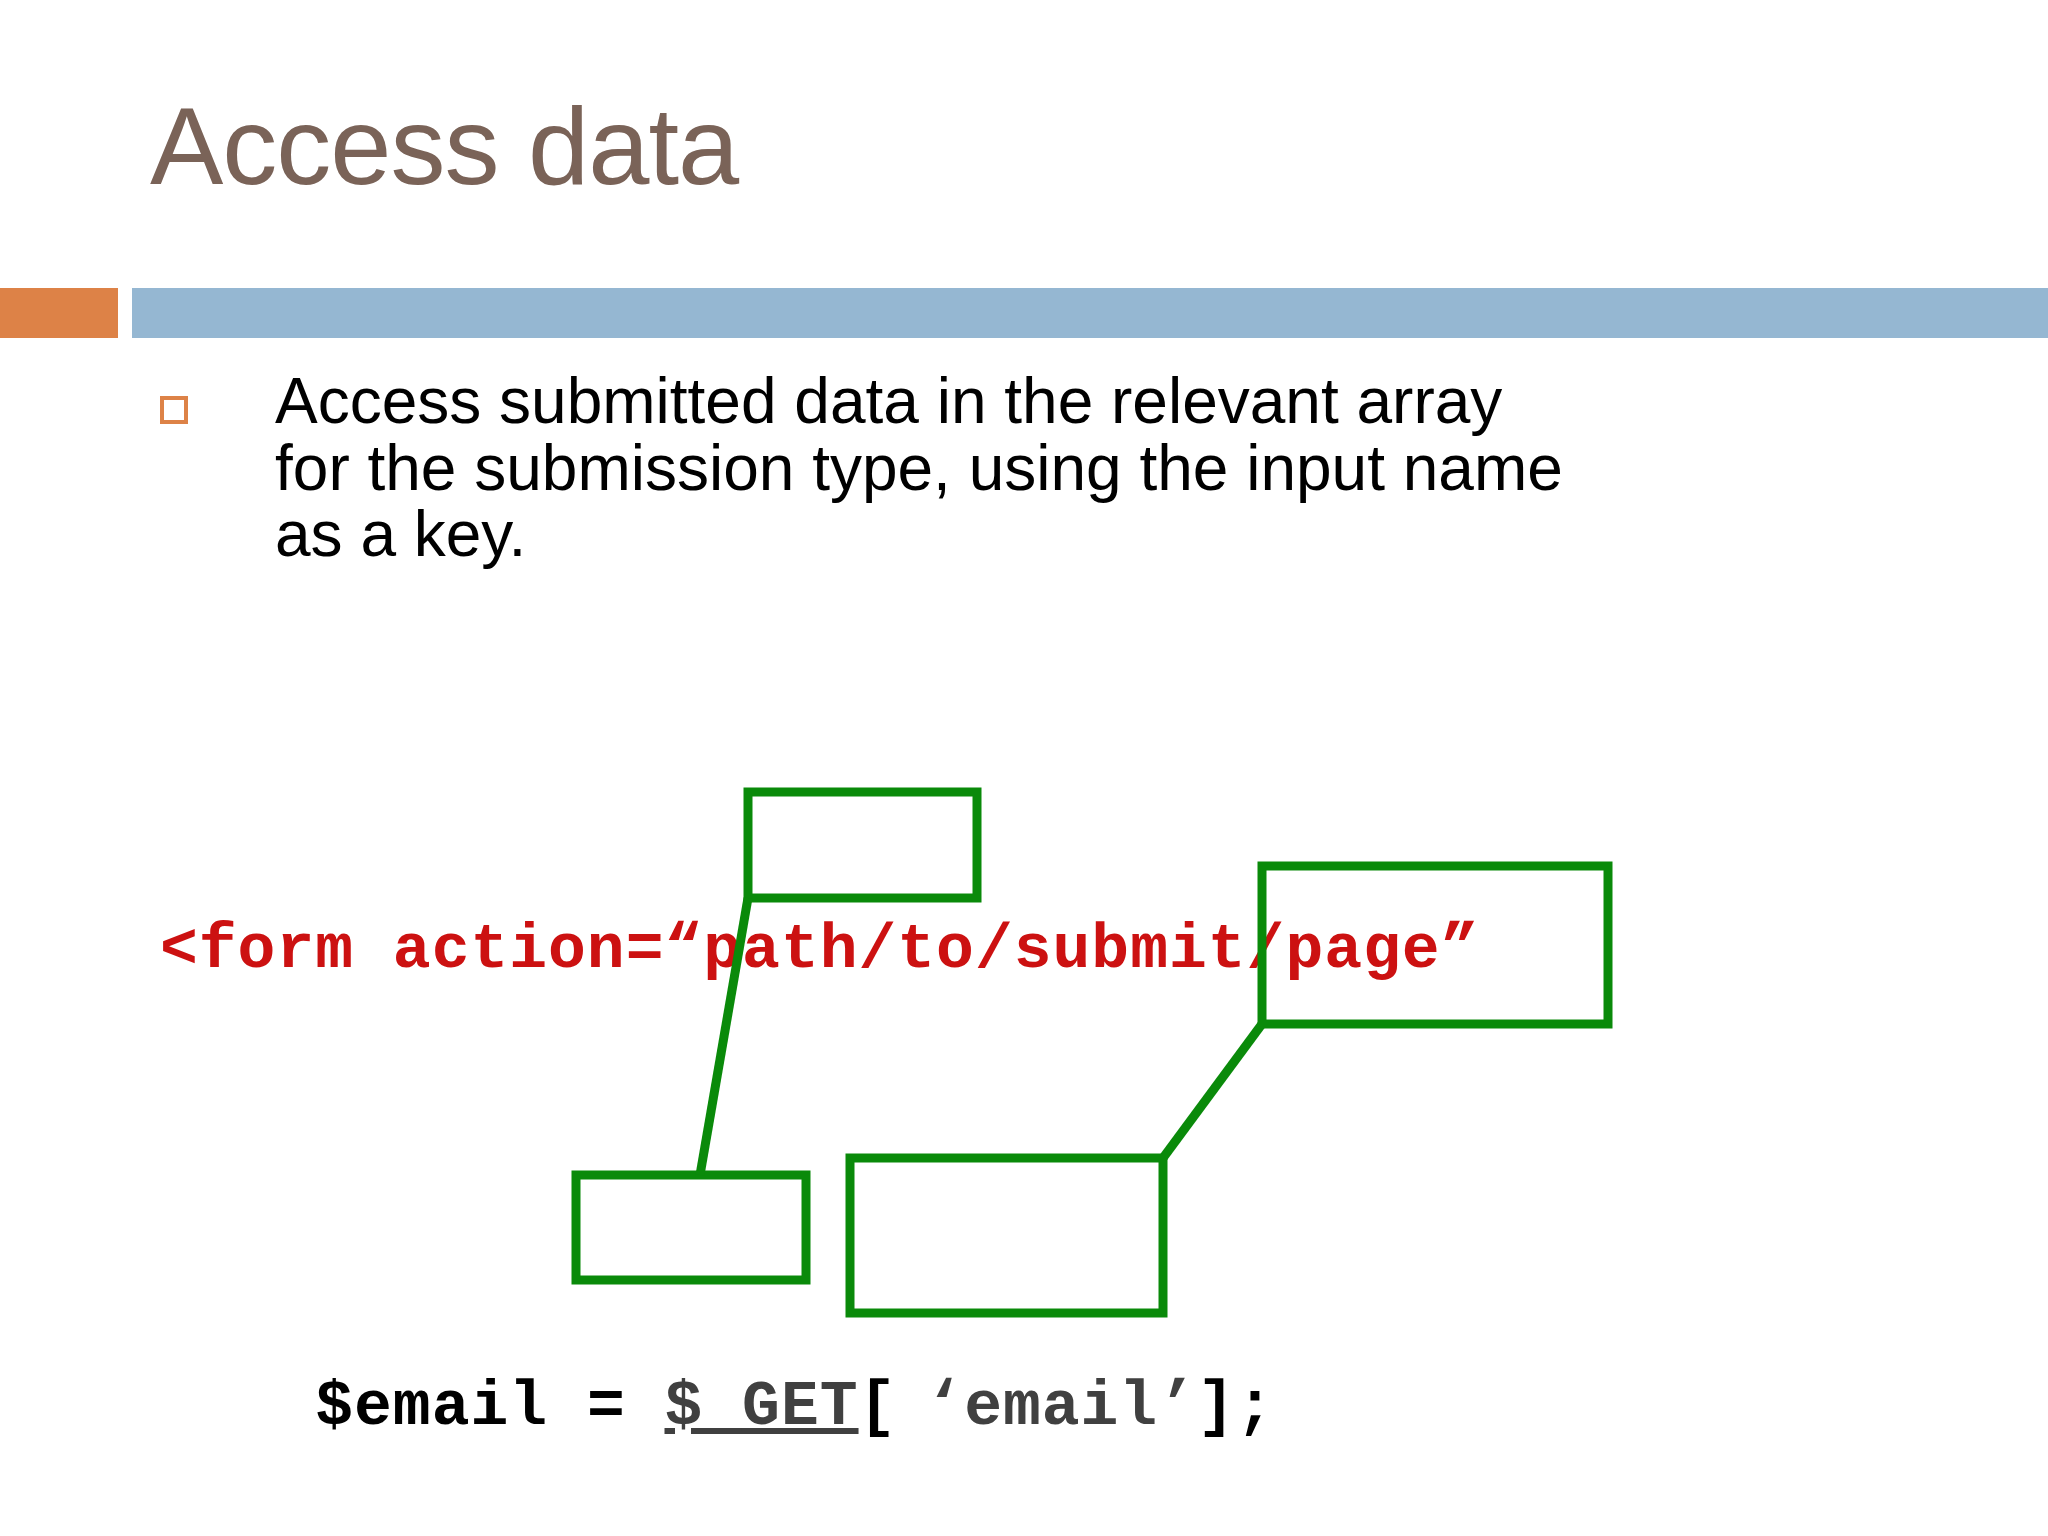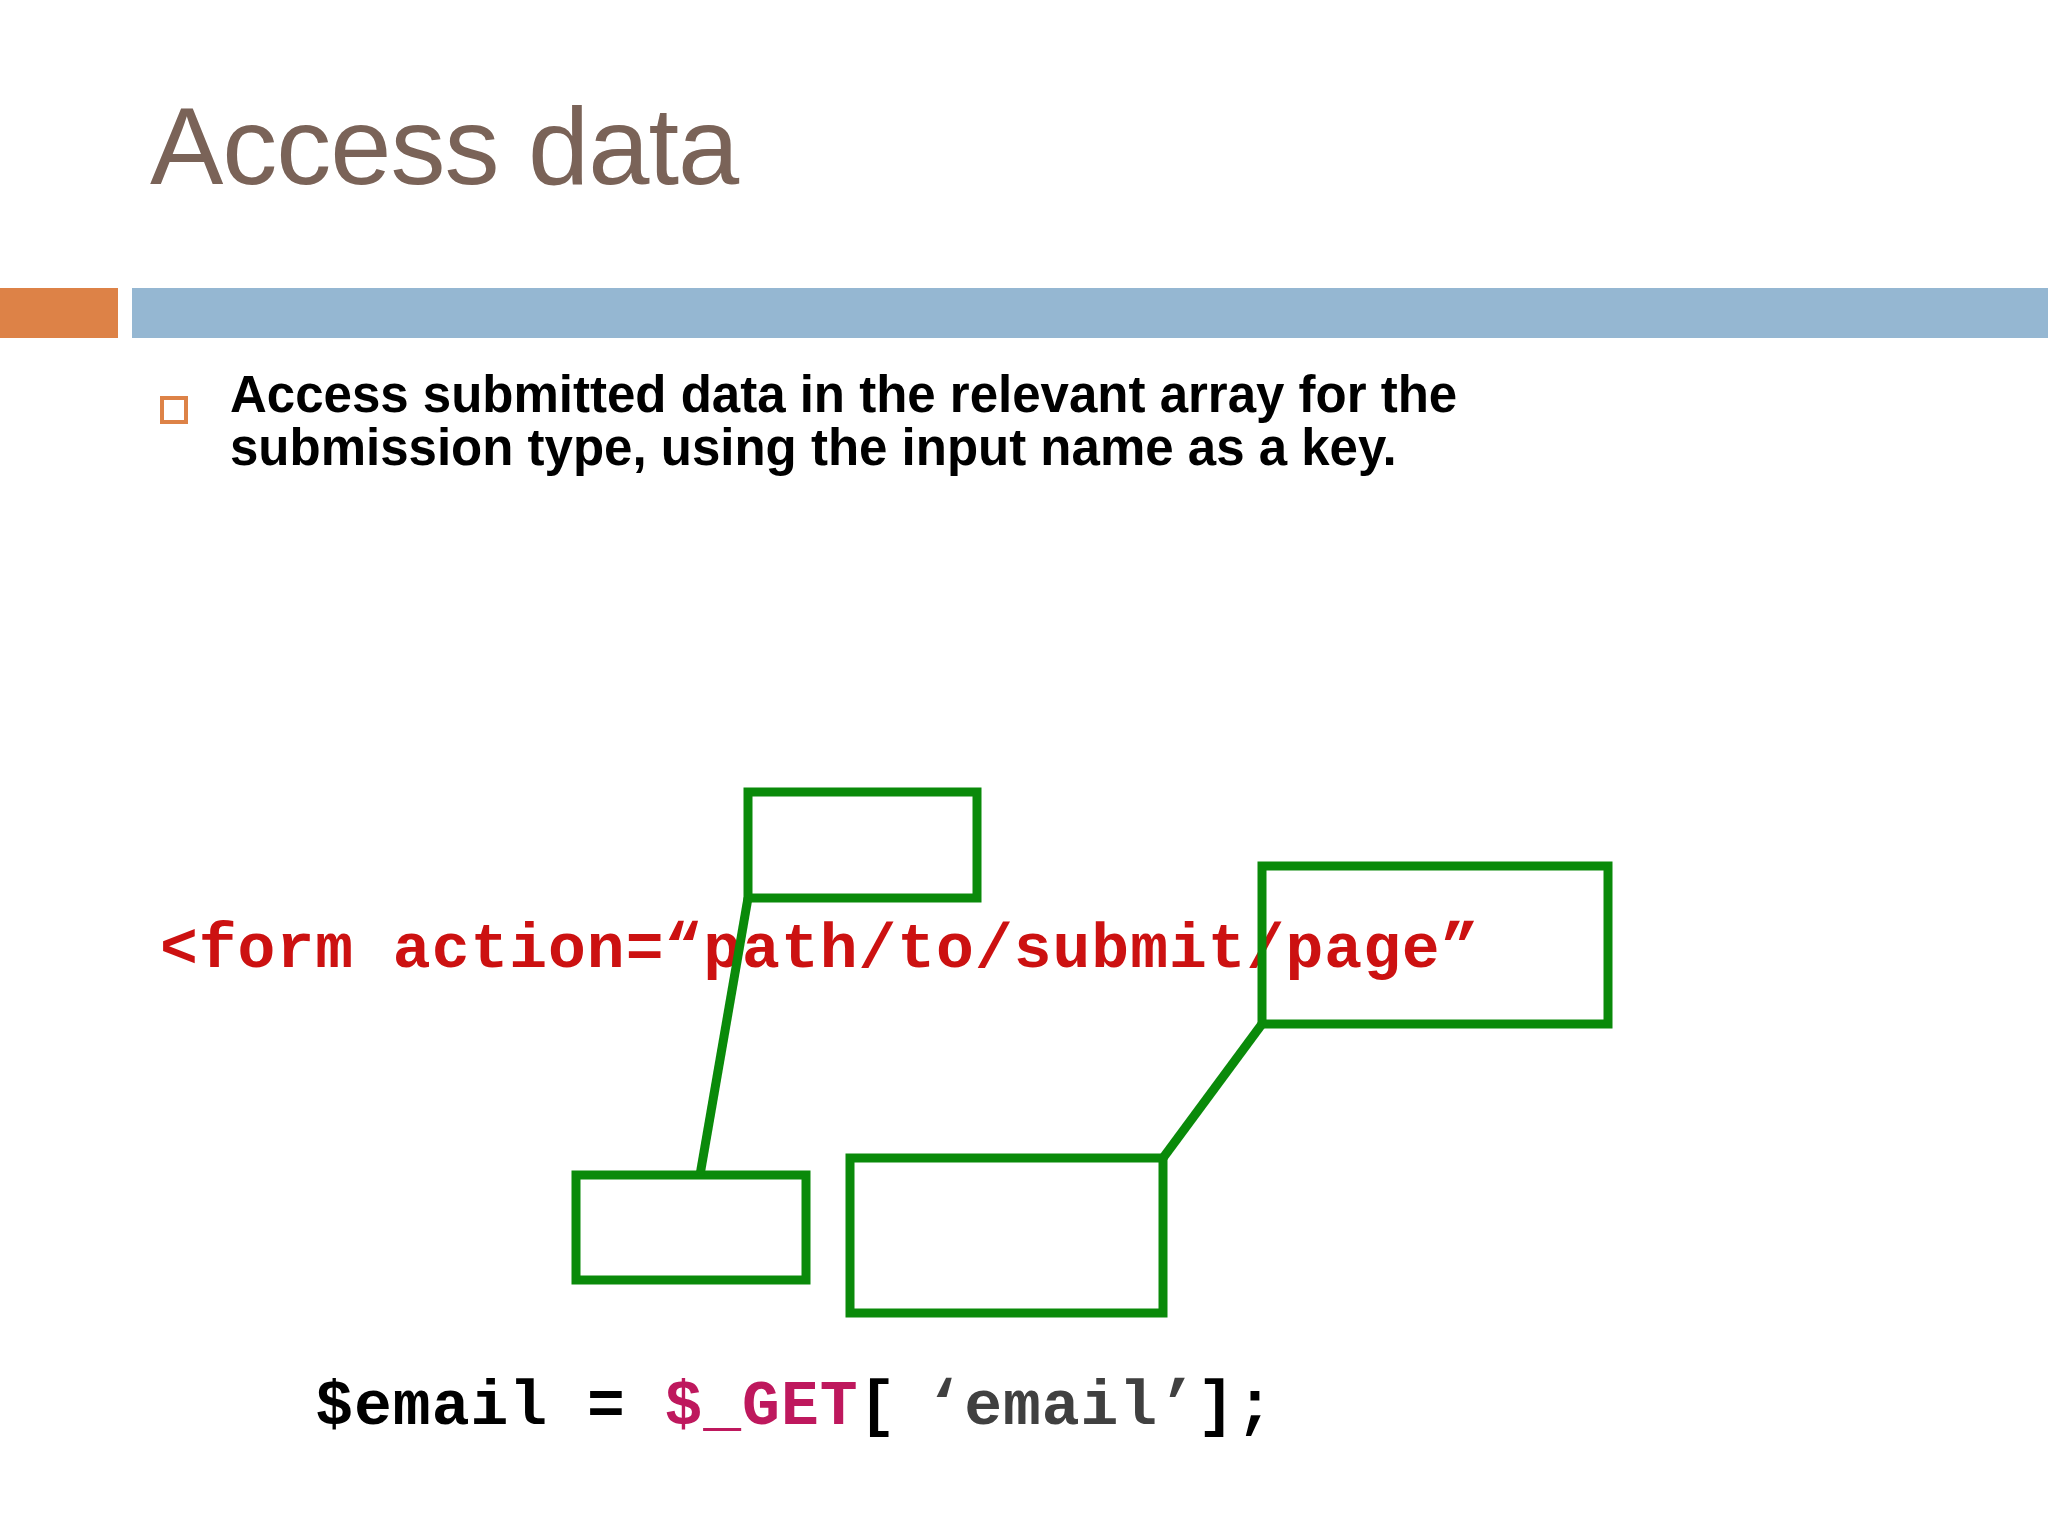--- a/index.html
+++ b/index.html
@@ -66,25 +66,26 @@
     height: 28px;
     margin-top: 28px;
     margin-right: 42px;
     border: 4px solid #DD8247;
     box-sizing: border-box;
     background: transparent;
   }
   #bullet-text {
     flex: 1 1 auto;
     font-family: "Liberation Sans", sans-serif;
-    font-size: 51px;
+    font-size: 64px;
     line-height: 1.04;
     color: #000000;
-    font-weight: bold;
+    font-weight: normal;
     max-width: 1290px;
+    margin-left: 45px;
   }
 
   
   #code-block {
     position: absolute;
     left: 160px;
     top: 718px;
     font-family: "Liberation Mono", "DejaVu Sans Mono", monospace;
     font-size: 63px;
     font-weight: bold;
@@ -135,21 +136,21 @@
   </div>
 
   <div id="code-block">
     <div class="code-line tok-red" style="color: rgb(204, 17, 17);">&lt;form action=“path/to/submit/page”</div>
     <div class="code-line tok-red" style="color: rgb(204, 17, 17);"></div>
     
     
   </div>
 
   <div id="code-assign">
-    <span class="tok-black" style="color: rgb(0, 0, 0); margin-top: 8px;">$email = </span><span class="tok-blue" style="color: #be185d;">$_GET</span><span class="tok-black" style="color: rgb(0, 0, 0);">[</span><span class="tok-red" style="color: #404040; margin-left: 28px;">‘email’</span><span class="tok-black" style="color: rgb(0, 0, 0);">];</span>
+    <span class="tok-black" style="color: rgb(0, 0, 0); margin-top: 8px;">$email = </span><span class="tok-blue" style="color: #404040; text-decoration: underline;">$_GET</span><span class="tok-black" style="color: rgb(0, 0, 0);">[</span><span class="tok-red" style="color: #404040; margin-left: 28px;">‘email’</span><span class="tok-black" style="color: rgb(0, 0, 0);">];</span>
   </div>
 
   <svg id="annotations" viewBox="0 0 2048 1536" width="2048" height="1536">
     <g id="annotation-shapes" fill="none" stroke-linecap="butt">
         <rect x="748" y="792" width="229" height="106" stroke="#0A8A0A" stroke-width="9" fill="none"></rect>
         <rect x="1262" y="866" width="346" height="158" stroke="#0A8A0A" stroke-width="9" fill="none"></rect>
         <rect x="576" y="1175" width="230" height="105" stroke="#0A8A0A" stroke-width="9" fill="none"></rect>
         <rect x="850" y="1158" width="313" height="155" stroke="#0A8A0A" stroke-width="9" fill="none"></rect>
         <line x1="748" y1="898" x2="700" y2="1175" stroke="#0A8A0A" stroke-width="9"></line>
         <line x1="1262" y1="1024" x2="1163" y2="1158" stroke="#0A8A0A" stroke-width="9"></line>

